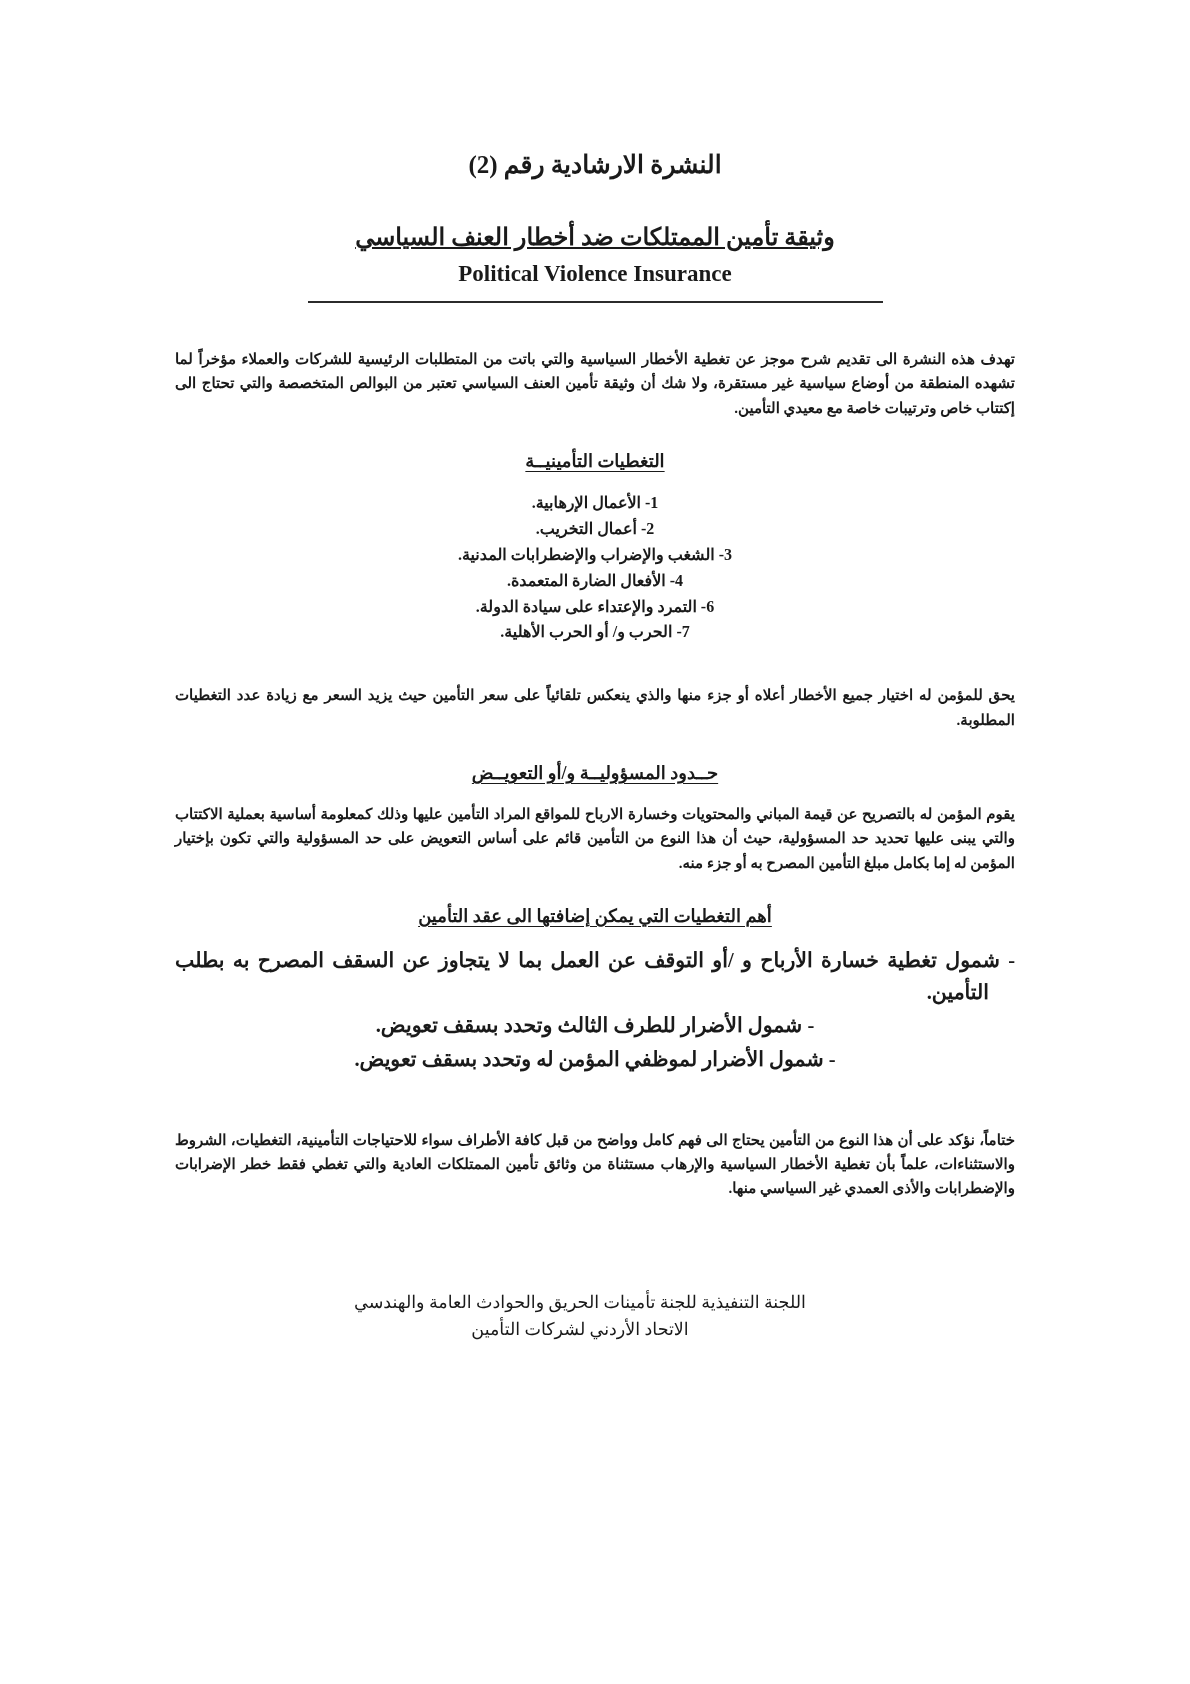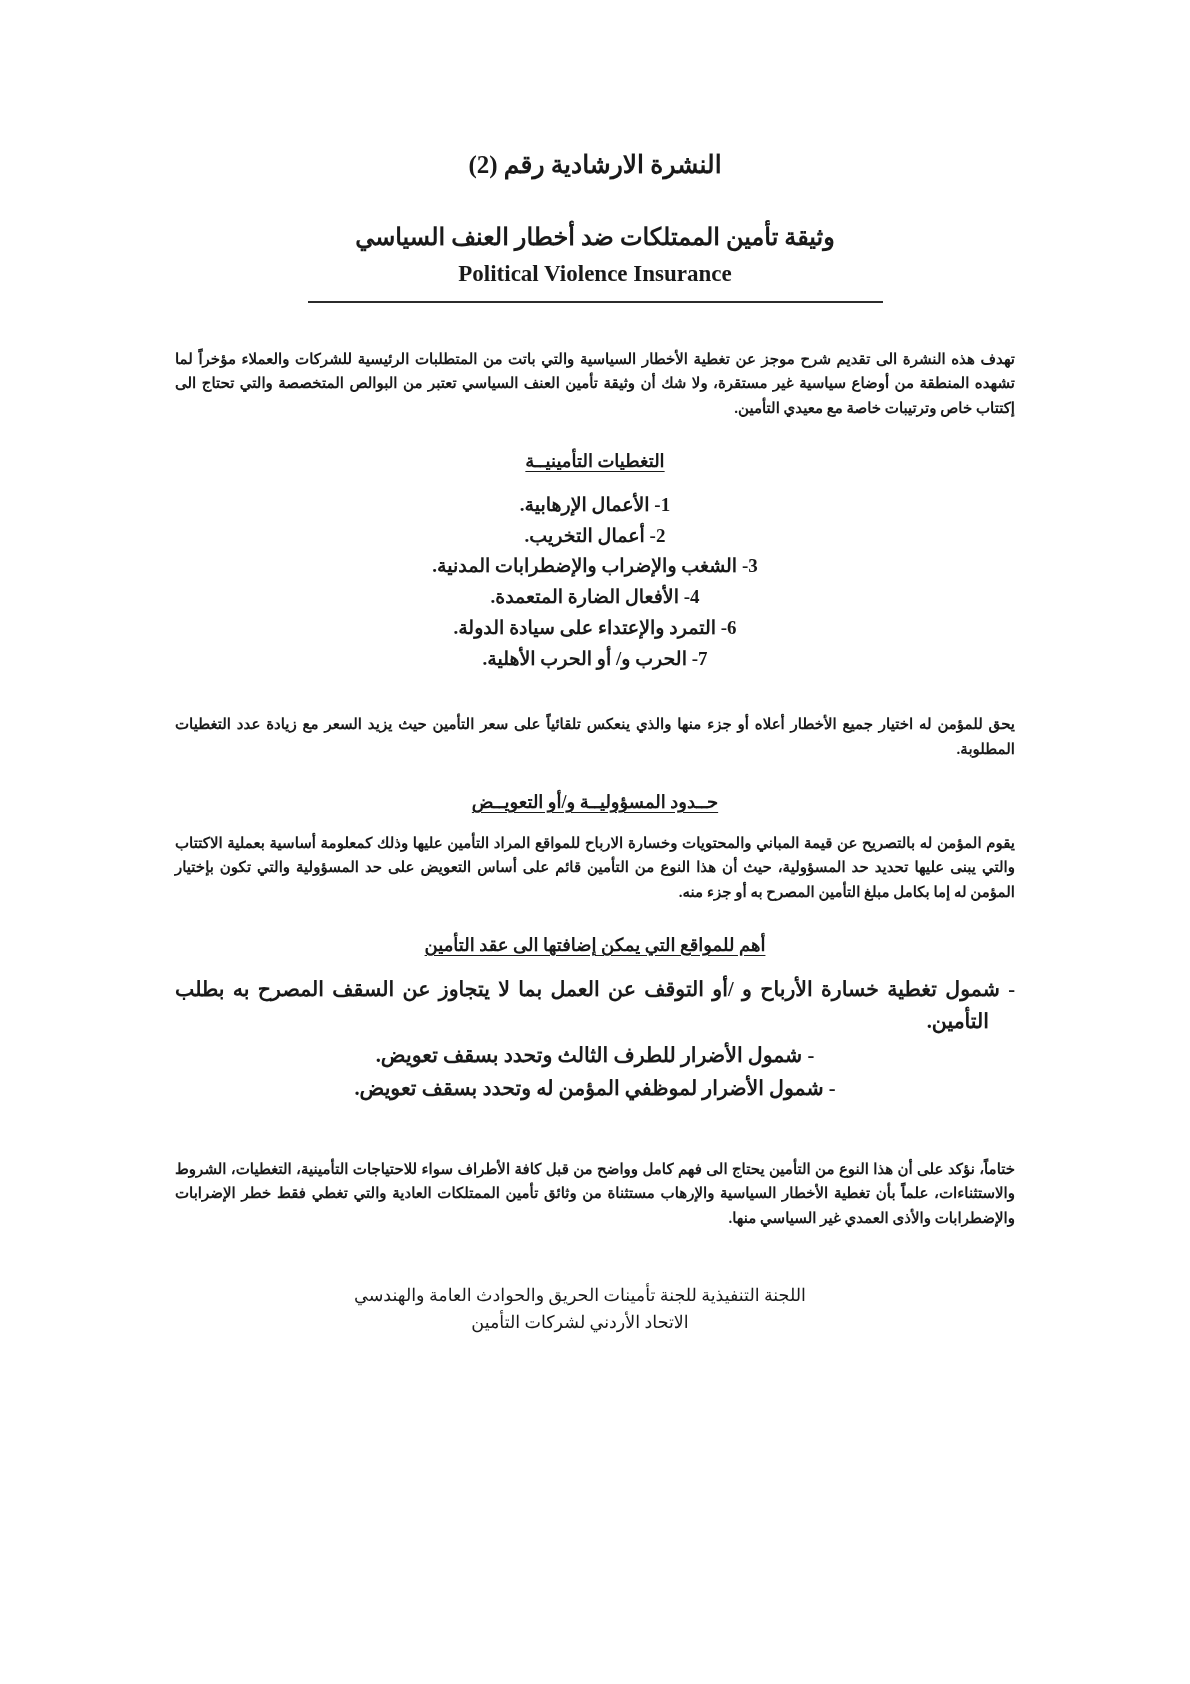--- a/index.html
+++ b/index.html
@@ -29,20 +29,21 @@
     letter-spacing: 0px;
     margin: 0 0 44px 0;
     direction: rtl;
   }
   .subtitle-ar {
     text-align: center;
     font-size: 24px;
     font-weight: bold;
     margin: 0 0 10px 0;
     direction: rtl;
+    text-decoration: underline;
   }
   .subtitle-en {
     text-align: center;
     font-size: 23px;
     font-weight: bold;
     font-family: "Liberation Serif", serif;
     direction: ltr;
     margin: 0 0 14px 0;
   }
   .divider {
@@ -69,21 +70,21 @@
     margin: 0 0 18px 0;
     direction: rtl;
   }
   ol.numbered, ul.dashed {
     list-style: none;
     margin: 0 0 26px 0;
     padding: 0;
     direction: rtl;
   }
   ol.numbered li {
-    font-size: 19px;
+    font-size: 16px;
     font-weight: bold;
     line-height: 1.62;
     text-align: center;
     direction: rtl;
   }
   ul.dashed li {
     font-size: 20.5px;
     font-weight: bold;
     line-height: 1.55;
     direction: rtl;
@@ -96,21 +97,21 @@
   }
   ul.dashed li.centered {
     text-align: center;
   }
   .hang {
     display: inline-block;
     padding-right: 26px;
     text-indent: -26px;
   }
   .footer {
-    margin-top: 52px;
+    margin-top: 88px;
     font-size: 17.5px;
     line-height: 1.55;
     direction: rtl;
     text-align: center;
     padding-right: 30px;
     font-weight: normal;
   }
   .footer div { white-space: nowrap; }
   .spacer-sm { height: 12px; }
   .spacer-md { height: 26px; }
@@ -141,21 +142,21 @@
   </ol>
 
   <div class="spacer-sm"></div>
 
   <p class="body-text">يحق للمؤمن له اختيار جميع الأخطار أعلاه أو جزء منها والذي ينعكس تلقائياً على سعر التأمين حيث يزيد السعر مع زيادة عدد التغطيات المطلوبة.</p>
 
   <div class="section-heading">حــدود المسؤوليــة و/أو التعويــض</div>
 
   <p class="body-text">يقوم المؤمن له بالتصريح عن قيمة المباني والمحتويات وخسارة الارباح للمواقع المراد التأمين عليها وذلك كمعلومة أساسية بعملية الاكتتاب والتي يبنى عليها تحديد حد المسؤولية، حيث أن هذا النوع من التأمين قائم على أساس التعويض على حد المسؤولية والتي تكون بإختيار المؤمن له إما بكامل مبلغ التأمين المصرح به أو جزء منه.</p>
 
-  <div class="section-heading">أهم للمواقع التي يمكن إضافتها الى عقد التأمين</div>
+  <div class="section-heading">أهم التغطيات التي يمكن إضافتها الى عقد التأمين</div>
 
   <ul class="dashed">
     <li class="first"><span class="hang">-  شمول تغطية خسارة الأرباح و /أو التوقف عن العمل بما لا يتجاوز عن السقف المصرح به بطلب التأمين.</span></li>
     <li class="centered">-  شمول الأضرار للطرف الثالث وتحدد بسقف تعويض.</li>
     <li class="centered">-  شمول الأضرار لموظفي المؤمن له وتحدد بسقف تعويض.</li>
   </ul>
 
   <div class="spacer-md"></div>
 
   <p class="body-text">ختاماً، نؤكد على أن هذا النوع من التأمين يحتاج الى فهم كامل وواضح من قبل كافة الأطراف سواء للاحتياجات التأمينية، التغطيات، الشروط والاستثناءات، علماً بأن تغطية الأخطار السياسية والإرهاب مستثناة من وثائق تأمين الممتلكات العادية والتي تغطي فقط خطر الإضرابات والإضطرابات والأذى العمدي غير السياسي منها.</p>

